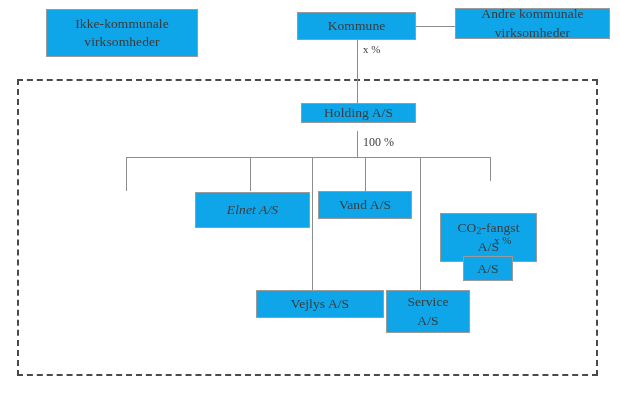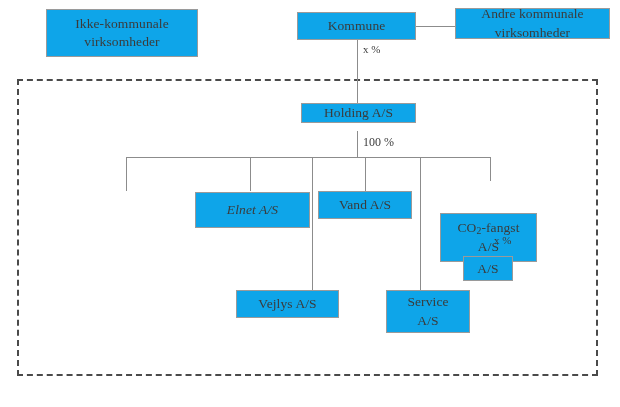--- a/index.html
+++ b/index.html
@@ -108,21 +108,21 @@
     <span>
       <span><span>CO</span><sub>2</sub><span>-fangst</span></span><br>
       <span>A/S</span>
     </span>
   </div>
 
   <div class="node" style="left:463px; top:256px; width:50px; height:25px;">
     <span>A/S</span>
   </div>
 
-  <div class="node" style="left:236px; top:290px; width:103px; height:28px;">
+  <div class="node" style="left:256px; top:290px; width:128px; height:28px;">
     <span>Vejlys A/S</span>
   </div>
 
   <div class="node two-line" style="left:386px; top:290px; width:84px; height:43px;text-align:center;">
     <span>
       <span>Service</span><br>
       <span>A/S</span>
     </span>
   </div>
 

